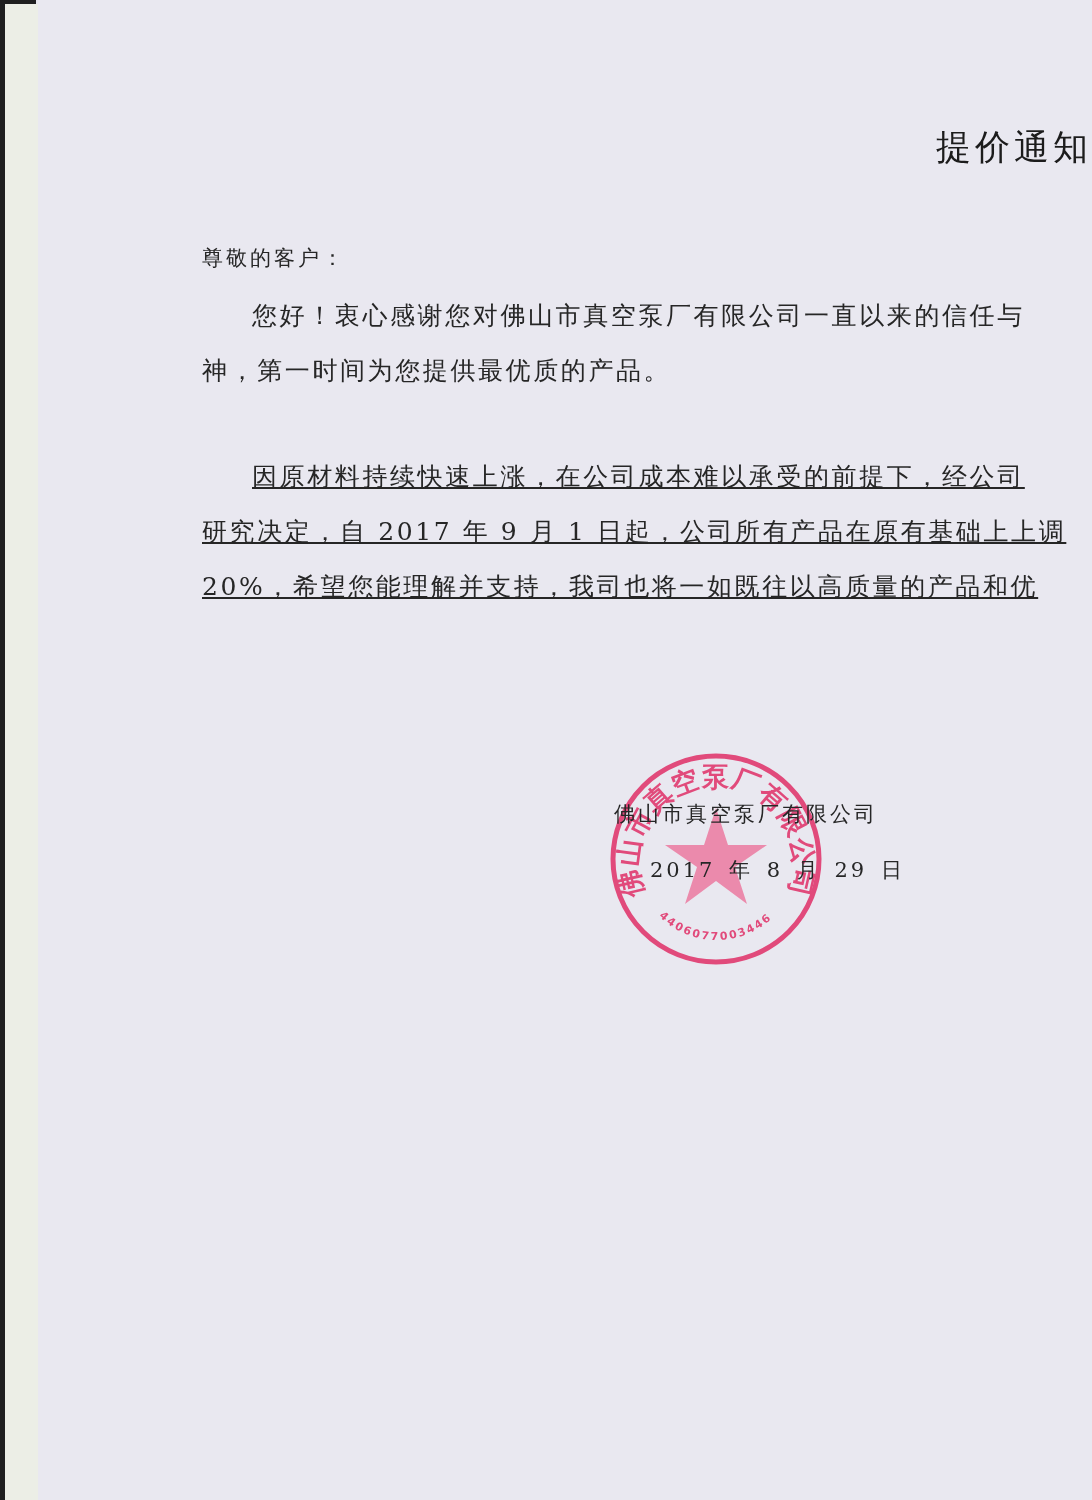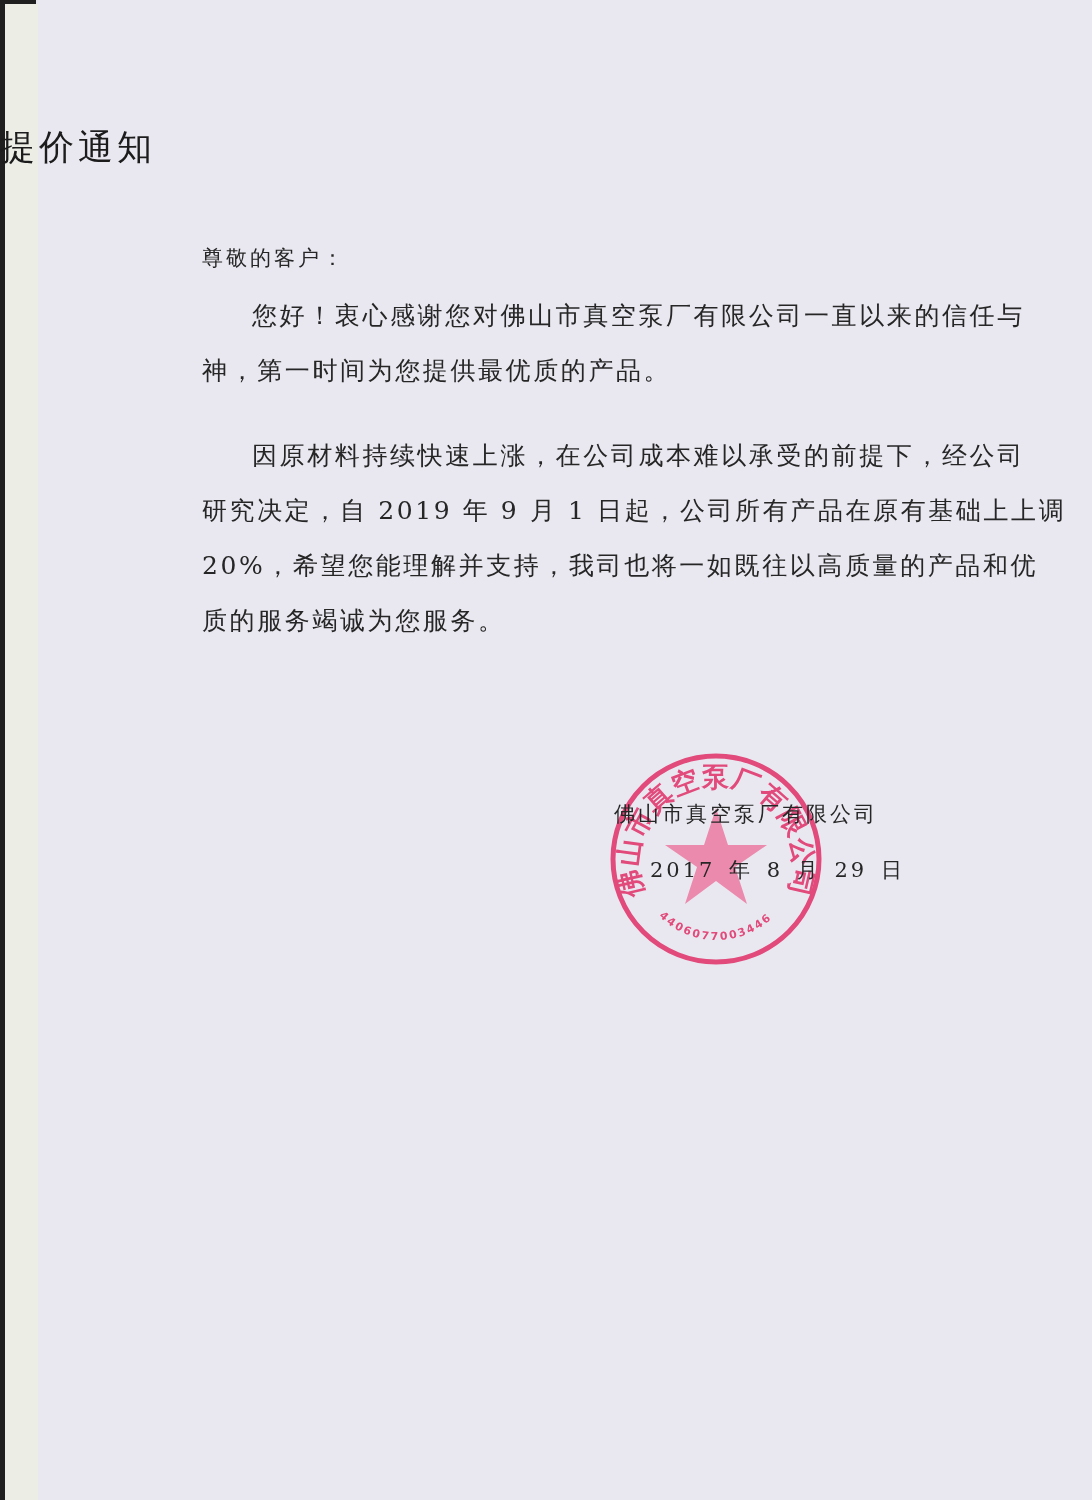--- a/index.html
+++ b/index.html
@@ -15,35 +15,35 @@
     position: absolute; left: 0; top: 0; width: 36px; height: 4px; background: #1f1f1f;
   }
   .scan-edge-light {
     position: absolute; left: 5px; top: 4px; width: 33px; height: 1496px; background: #eceee6;
   }
   .page {
     position: absolute; left: 38px; top: 0; width: 1054px; height: 1500px;
     background: #e9e8f0;
   }
   .title {
-    position: absolute; left: 0; top: 124px; width: 1092px; text-align: left;
+    position: absolute; left: 0; top: 124px; width: 1092px; text-align: right;
     font-size: 35px; color: #1c1c1c; letter-spacing: 4px; font-weight: normal;
   }
   .salutation {
     position: absolute; left: 202px; top: 244px; font-size: 21px; color: #262626;
     letter-spacing: 3px;
   }
   .para {
     position: absolute; left: 202px; width: 742px; font-size: 25px; color: #262626;
     line-height: 55px; letter-spacing: 2.6px; text-align: justify; margin: 0;
   }
   .para .line { display: block; white-space: nowrap; }
   .para .indent { padding-left: 50px; }
   #para1 { top: 288px; }
-  #para2 { top: 428px; }
+  #para2 { top: 449px; text-decoration: underline; }
   .sign-company {
     position: absolute; left: 614px; top: 800px; font-size: 21px; color: #262626;
     letter-spacing: 3px; z-index: 3;
   }
   .sign-date {
     position: absolute; left: 650px; top: 856px; font-size: 21px; color: #262626;
     letter-spacing: 3px; z-index: 3; word-spacing: 4px; text-align: center;
   }
   .stamp {
     position: absolute; left: 607px; top: 750px; width: 218px; height: 218px; z-index: 2;
@@ -62,23 +62,22 @@
 
 <div class="salutation">尊敬的客户：</div>
 
 <p class="para" id="para1">
   <span class="line indent">您好！衷心感谢您对佛山市真空泵厂有限公司一直以来的信任与</span>
   <span class="line">神，第一时间为您提供最优质的产品。</span>
 </p>
 
 <p class="para" id="para2">
   <span class="line indent">因原材料持续快速上涨，在公司成本难以承受的前提下，经公司</span>
-  <span class="line">研究决定，自 2019 年 9 月 1 日起，公司所有产品在原有基础上上调</span>
+  <span class="line">研究决定，自 2017 年 9 月 1 日起，公司所有产品在原有基础上上调</span>
   <span class="line">20%，希望您能理解并支持，我司也将一如既往以高质量的产品和优</span>
-  <span class="line">质的服务竭诚为您服务。</span>
 </p>
 
 <svg class="stamp" viewBox="0 0 218 218" xmlns="http://www.w3.org/2000/svg">
   <defs>
     <path id="arcTop" d="M 40 150 A 78 78 0 1 1 178 150"></path>
     <path id="arcBottom" d="M 38 148 A 82 82 0 0 0 180 150"></path>
   </defs>
   <circle cx="109" cy="109" r="103" fill="none" stroke="#e0356b" stroke-width="5"></circle>
   <polygon points="109,58 121,95 160,95 128,117 140,154 109,131 78,154 90,117 58,95 97,95" fill="#ec7ea3"></polygon>
   <text font-family="DejaVu Sans, sans-serif" font-size="27" font-weight="bold" fill="#e0356b" letter-spacing="1">

